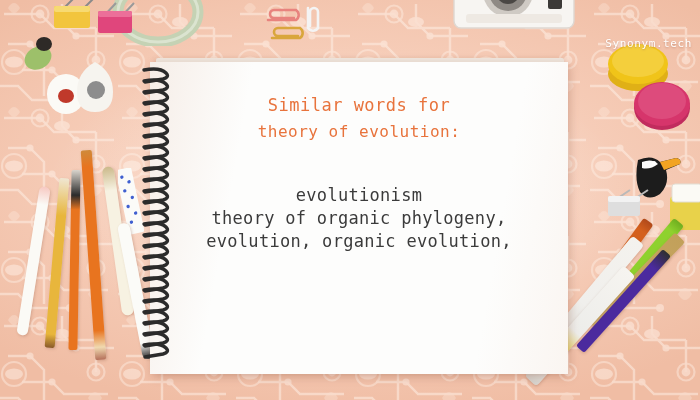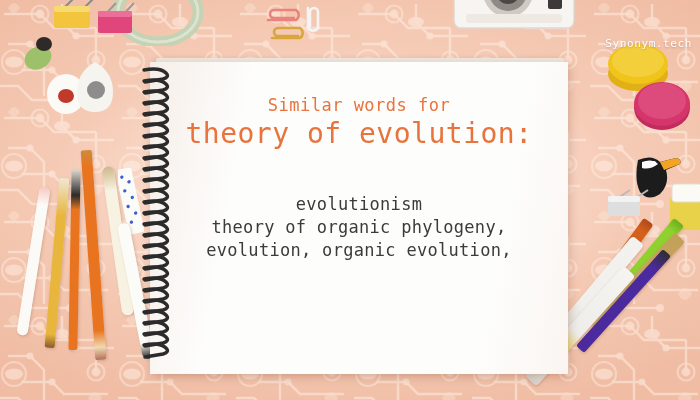--- a/index.html
+++ b/index.html
@@ -47,22 +47,22 @@
   .text-area {
     position:absolute; left:0; top:0; width:418px; height:312px;
     display:flex; flex-direction:column; align-items:center;
     text-align:center;
   }
   .title-sm {
     color:#e8733c; font-size:17px; letter-spacing:.5px;
     margin-top:33px; line-height:1.25;
   }
   .title-lg {
-    color:#e8733c; font-size:28px; letter-spacing:.5px;
-    line-height:1.25;
+    color:#e8733c; font-size:16px; letter-spacing:.5px;
+    margin-top:6px; line-height:1.25;
   }
   .synonyms {
     margin-top:42px; color:#3b3b3b; font-size:17px;
     line-height:23px; letter-spacing:.3px;
   }
   .synonyms div { white-space:nowrap; }
 
   
   #logo {
     position:absolute; right:8px; top:7px;

